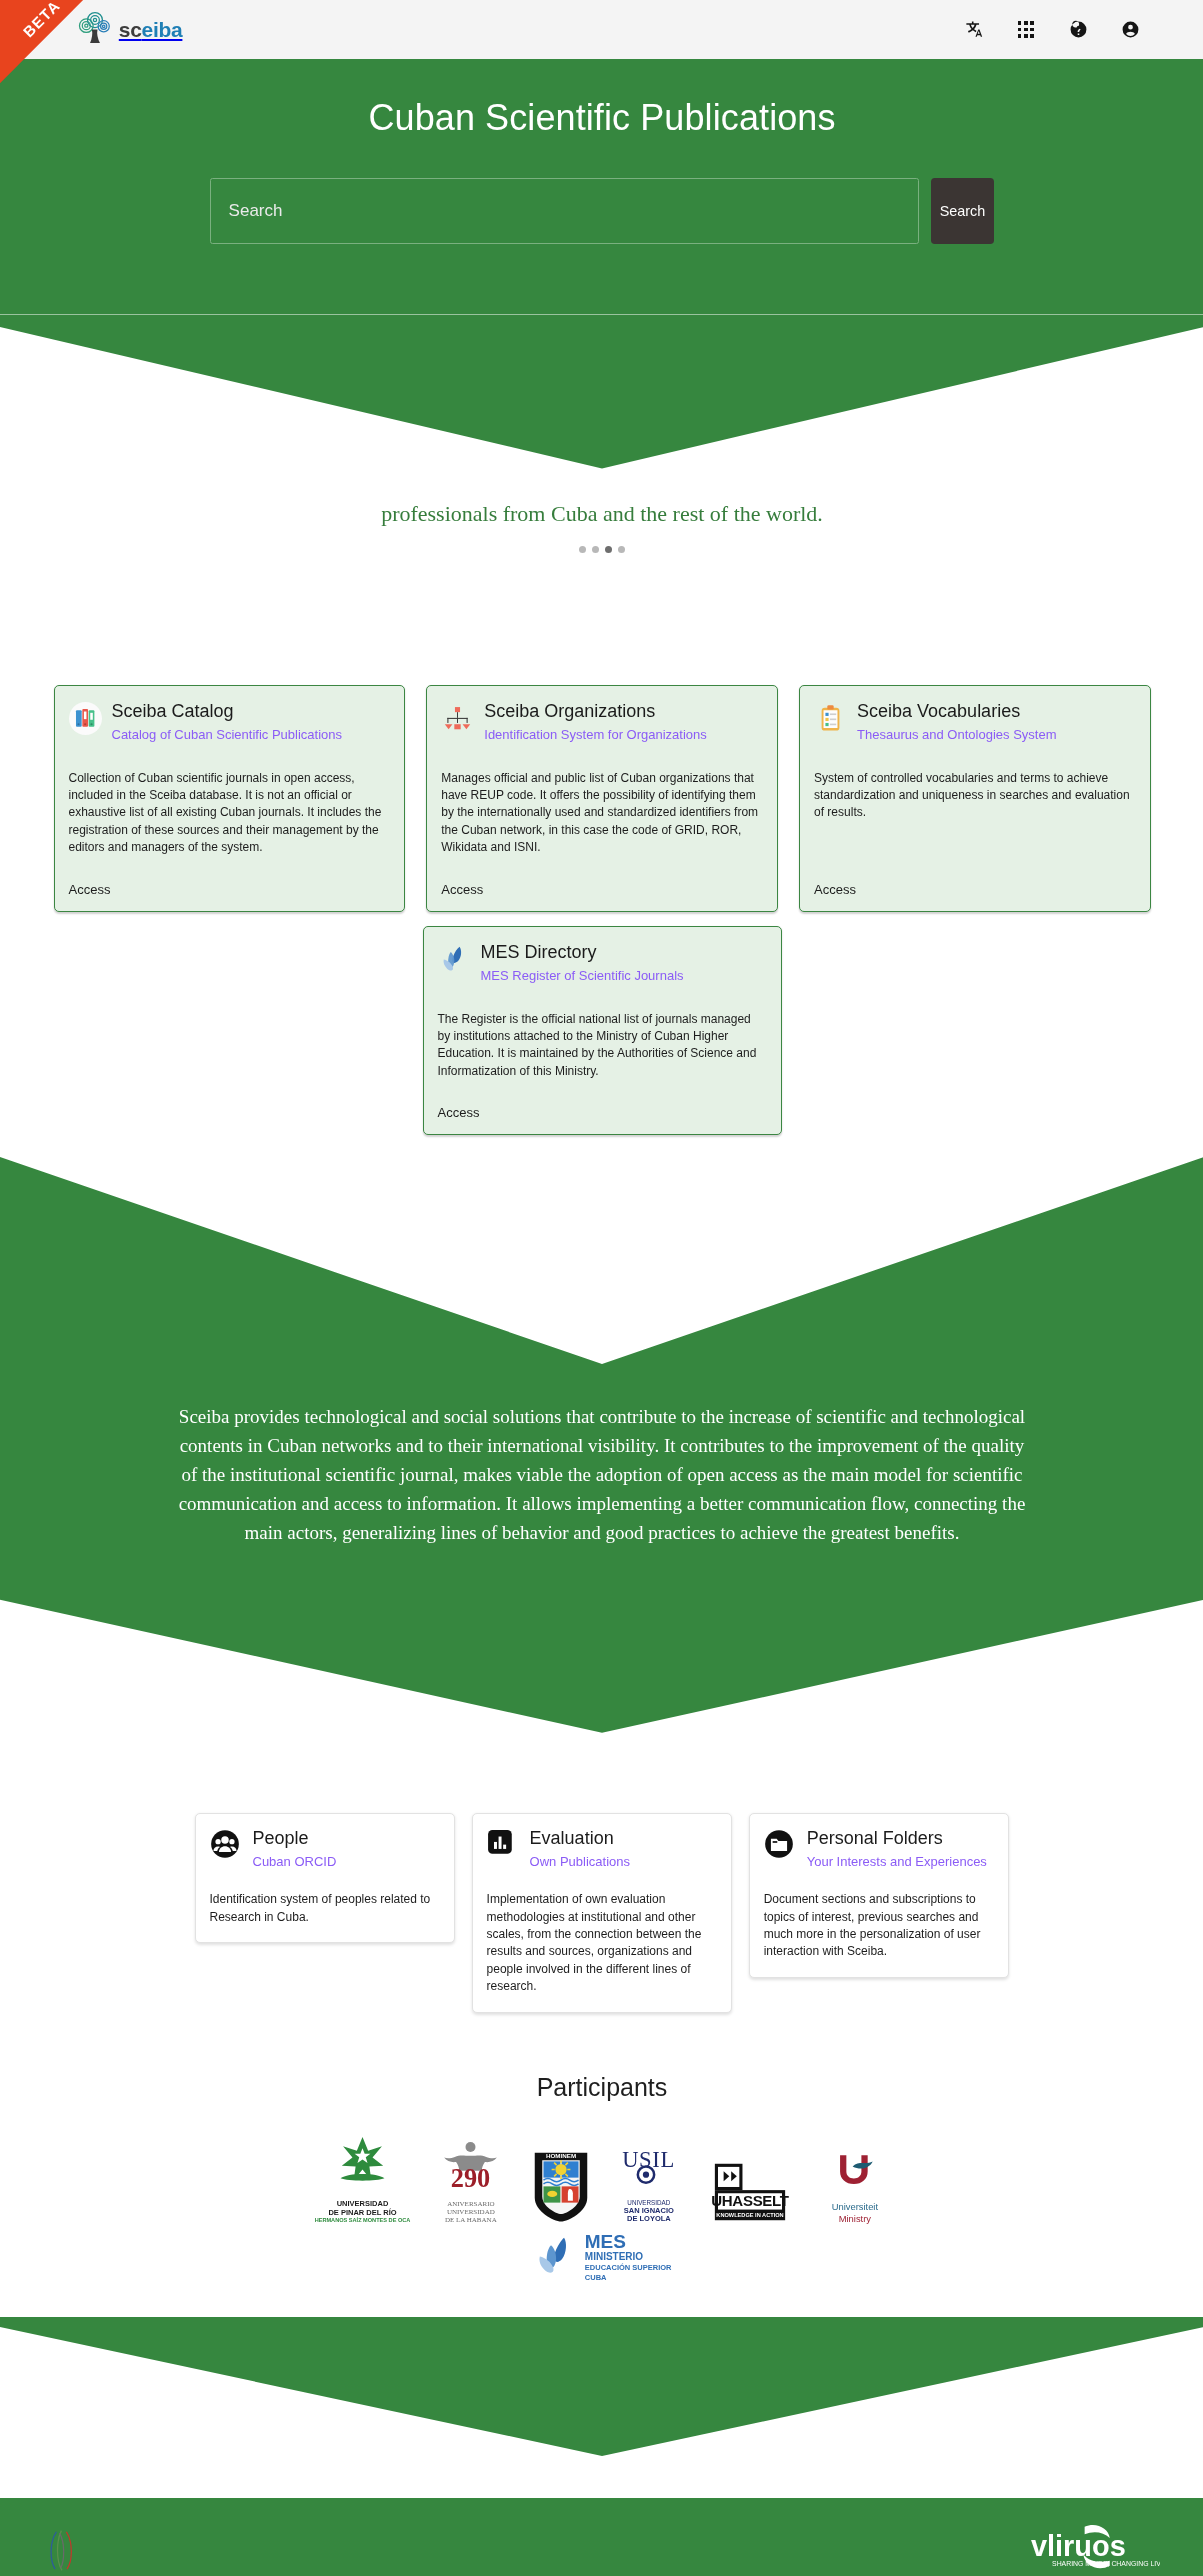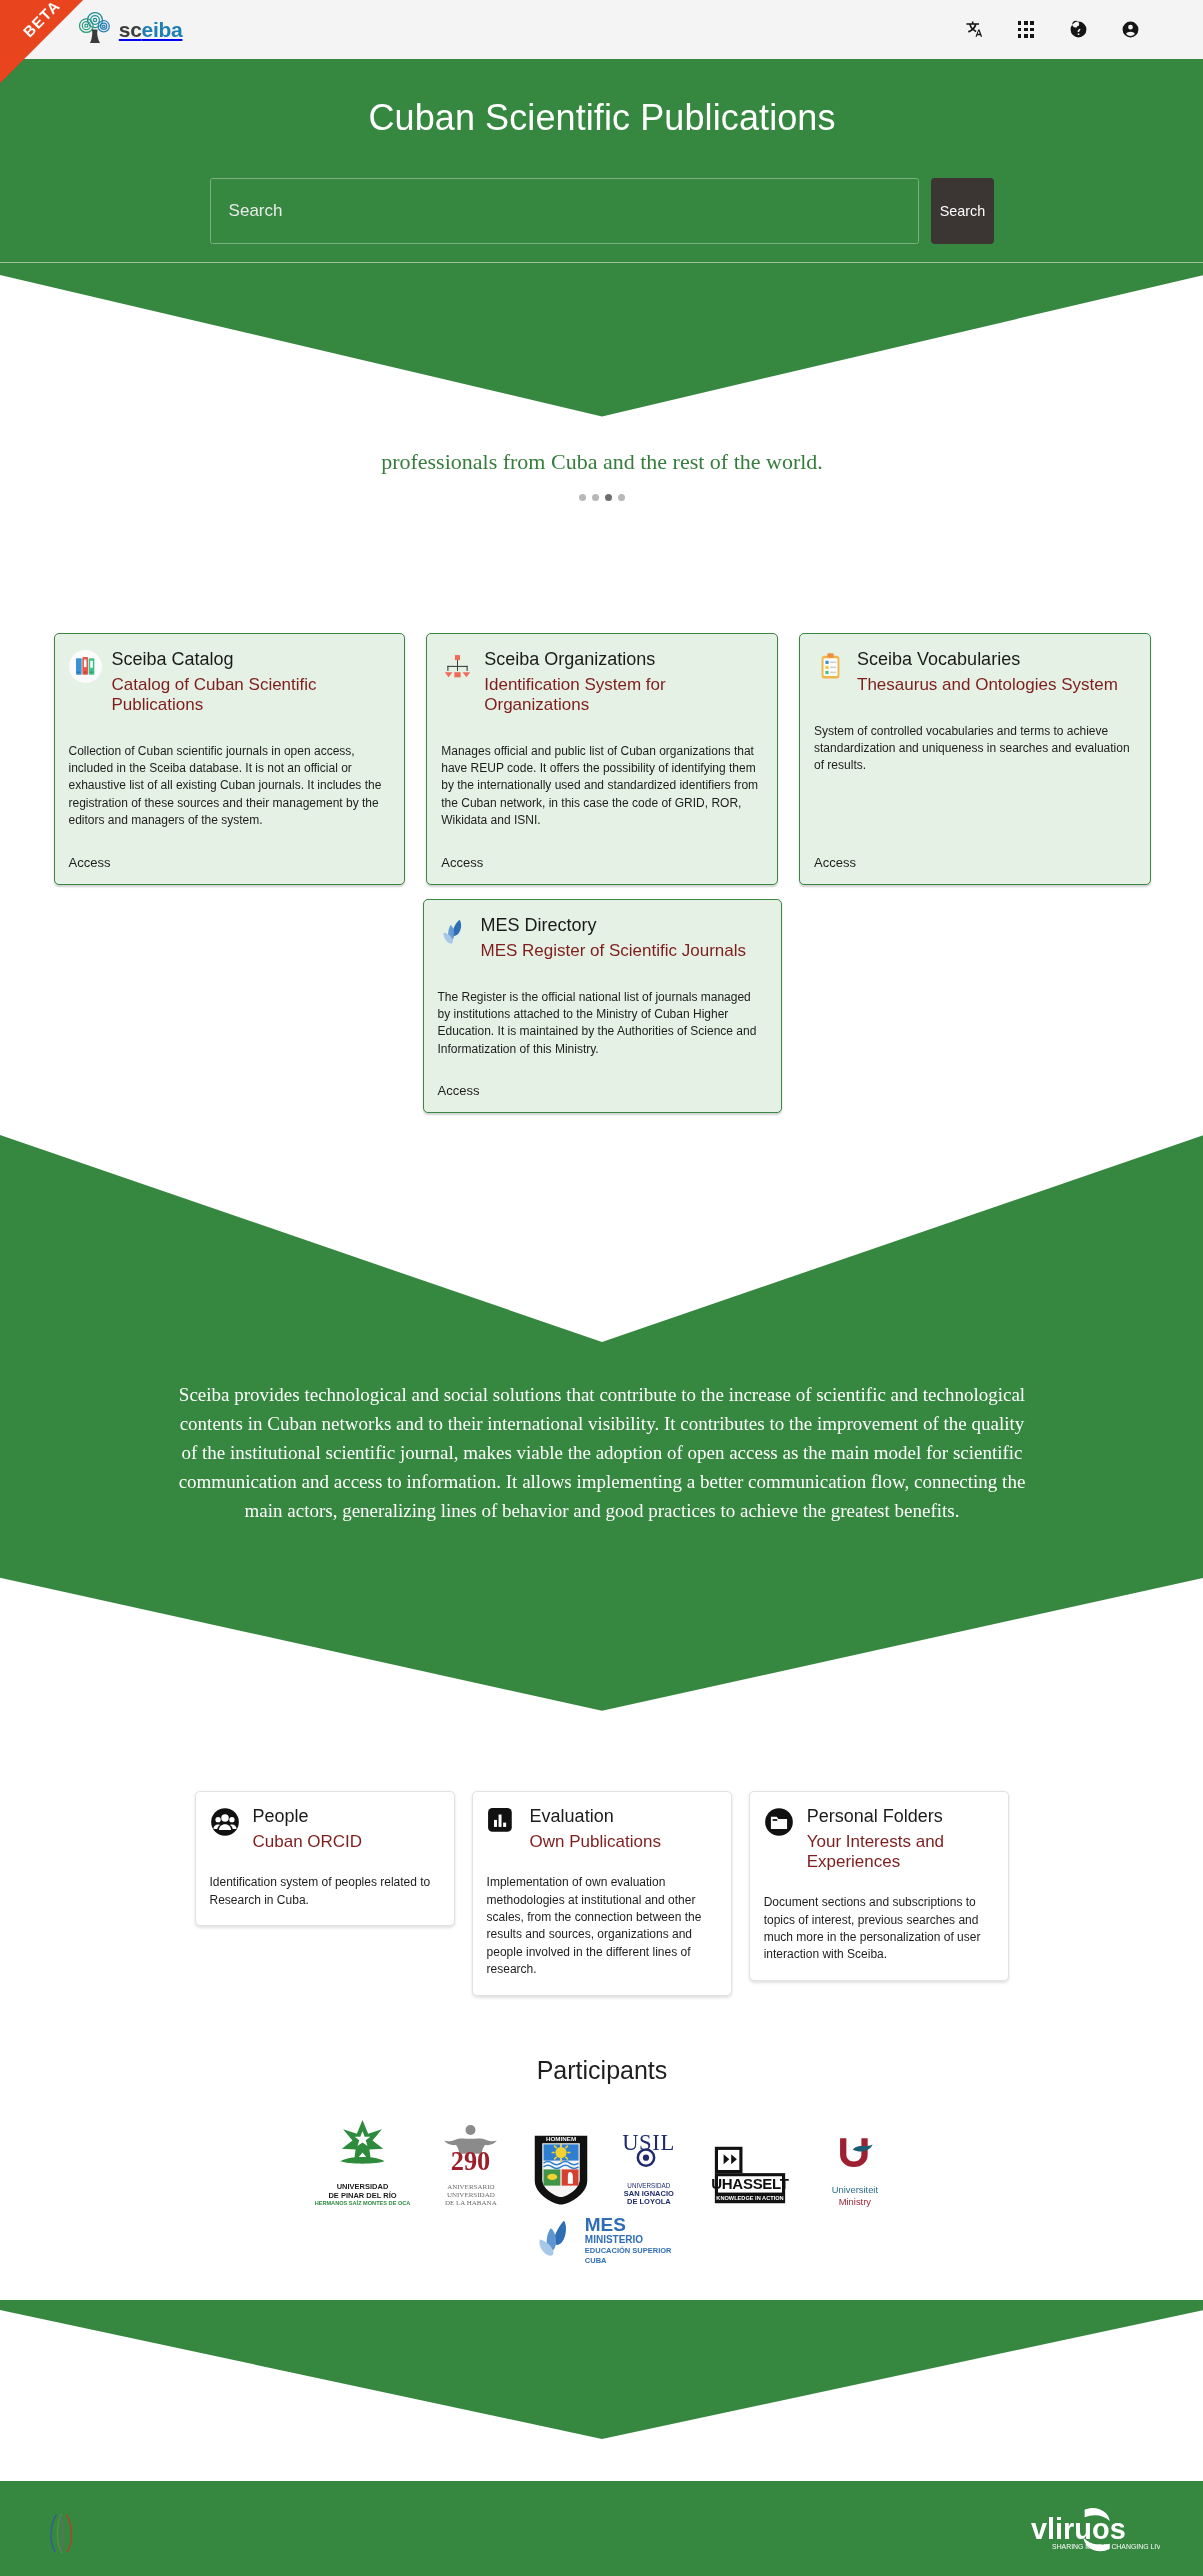--- a/index.html
+++ b/index.html
@@ -32,21 +32,21 @@
   .brand-text{font-size:21px;font-weight:bold;letter-spacing:-0.3px;}
   .brand-text .sc{color:#3d3d3d}
   .brand-text .ei{color:#1f7fb5}
   .topbar-right{margin-left:auto;display:flex;align-items:center;gap:31px;margin-right:63px;}
   .ticon{width:21.3px;height:21.3px;display:flex;align-items:center;justify-content:center;cursor:pointer;color:#151515}
   .grid-icon{display:grid;grid-template-columns:repeat(3,3.8px);grid-template-rows:repeat(3,3.8px);gap:2.5px}
   .grid-icon i{background:#151515;display:block;width:3.8px;height:3.8px}
 
   
   .hero{
-    background:#36873f;position:relative;padding-top:38px;height:204px;width:100%;
+    background:#36873f;position:relative;padding-top:38px;height:256px;width:100%;
   }
   .hero h1{
     text-align:center;color:#fff;font-weight:normal;font-size:36px;letter-spacing:0.1px;
     font-family:"Liberation Sans", sans-serif;
   }
   .searchwrap{
     width:784px;margin:39px auto 0;display:flex;align-items:stretch;
   }
   .searchbox{
     flex:1;background:transparent;border:0.6px solid #7ab07f;border-radius:2.5px;
@@ -91,21 +91,21 @@
     width:1097px;margin:35px auto 3px;display:flex;gap:21.3px;align-items:stretch;
   }
   .card{
     flex:1;background:#e5f1e5;border:0.6px solid #3b8642;border-radius:5px;padding:16.3px 14px 14px;
     display:flex;flex-direction:column;box-shadow:0 1.3px 1.9px rgba(0,0,0,.18);
   }
   .card.plain{background:#fff;border:0.6px solid #e2e2e2;box-shadow:0 1.3px 3.1px rgba(0,0,0,.12)}
   .card-head{display:flex;align-items:flex-start;gap:10px}
   .card-ico{width:33px;height:33px;flex:0 0 33px;position:relative}
   .card-title{font-size:18px;font-weight:normal;color:#1b1b1b;line-height:1.1}
-  .card-sub{font-size:17px;color:#7f1d1d;margin-top:5px}
+  .card-sub{font-size:13px;color:#8b5cf6;margin-top:5px}
   .card-body{font-size:12px;line-height:1.45;color:#1d1d1d;margin-top:28px;flex:1}
   .card-access{font-size:13px;color:#1d1d1d;margin-top:25px;cursor:pointer}
   .card-mid-row{width:1097px;margin:14px auto 0;display:flex;justify-content:center}
   .card-mid-row .card{flex:0 0 359px;max-width:359px}
 
   
   .band{position:relative;width:100%;margin-top:21.3px}
   .band-top{
     position:relative;height:207px;background:#fff;overflow:hidden;
   }

